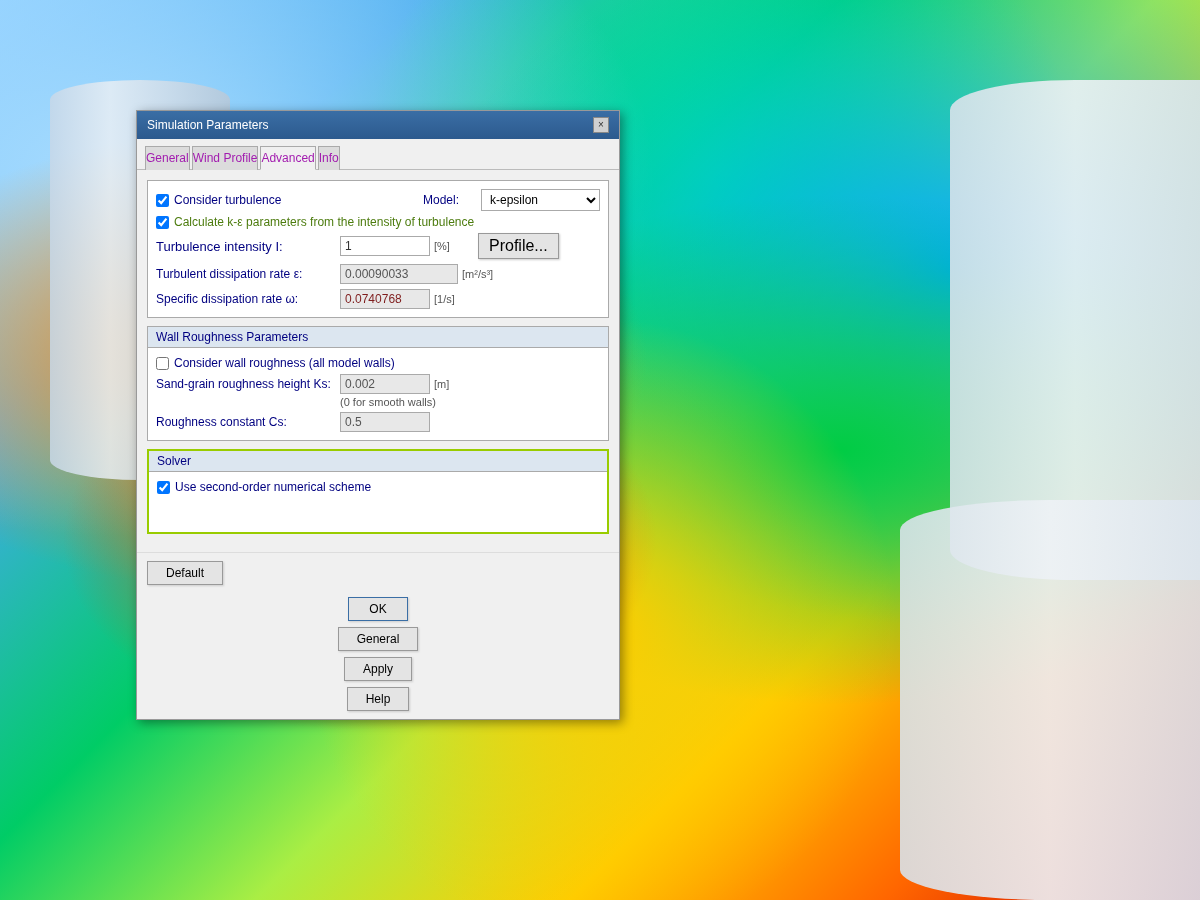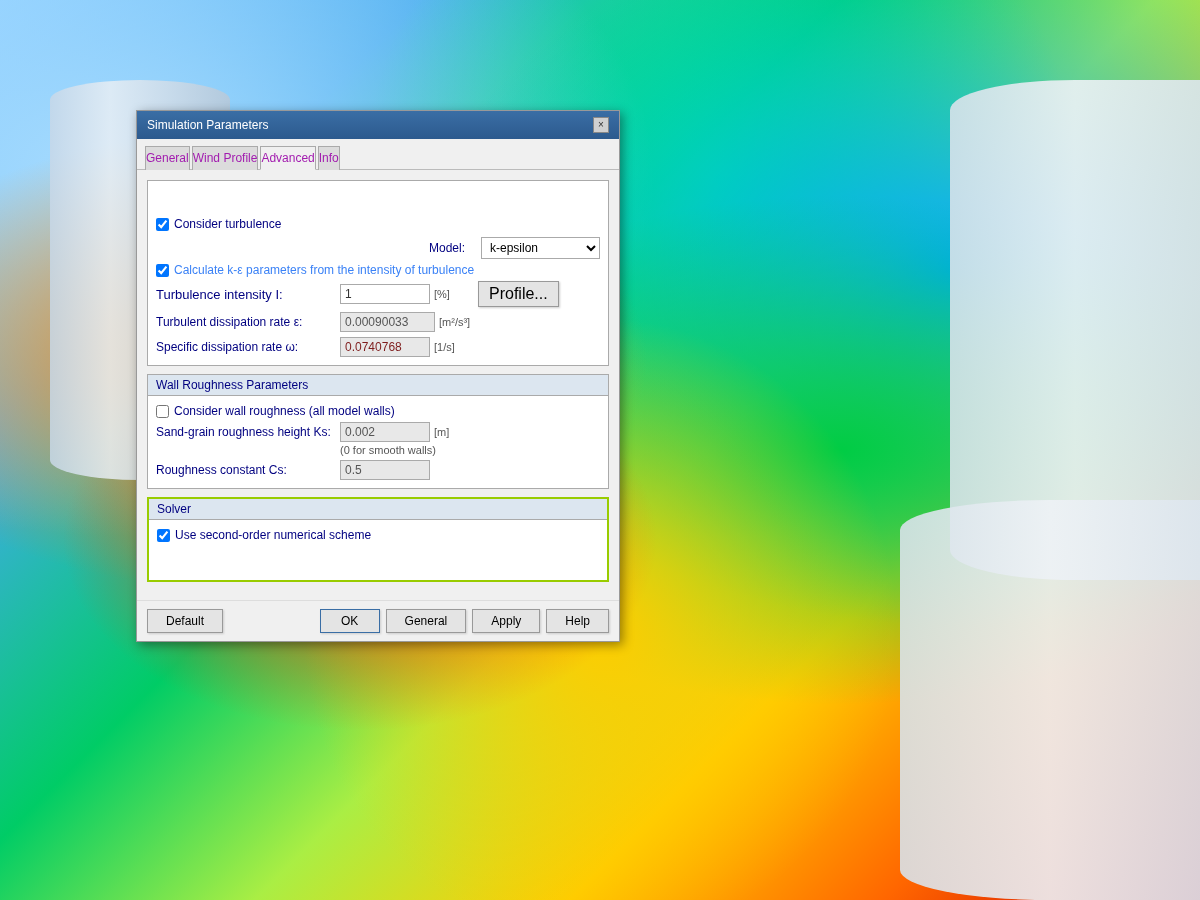--- a/index.html
+++ b/index.html
@@ -194,21 +194,21 @@
     .checkbox-row input[type="checkbox"] {
       width: 13px;
       height: 13px;
       margin: 0;
     }
     .checkbox-label {
       font-size: 12px;
       color: #000080;
     }
     .checkbox-label.blue {
-      color: #3b82f6;
+      color: #4d7c0f;
     }
     .model-label {
       color: #000080;
       font-size: 12px;
     }
     .model-select {
       padding: 2px 4px;
       border: 1px solid #aaa;
       background: white;
       font-size: 12px;
@@ -244,20 +244,21 @@
     }
 
     
     .dialog-footer {
       padding: 8px 10px;
       display: flex;
       align-items: center;
       gap: 6px;
       background: #f0f0f0;
       border-top: 1px solid #ddd;
+      flex-direction: column;
     }
     .footer-btn {
       padding: 4px 18px;
       background: #e4e4e4;
       border: 1px solid #999;
       font-size: 12px;
       cursor: pointer;
       box-shadow: 1px 1px 2px rgba(0,0,0,0.15);
       min-width: 60px;
       text-align: center;
@@ -310,21 +311,21 @@
   <div class="dialog-content">
 
     <div class="group-box">
       <div class="group-box-content">
 
         <div class="turb-top-row">
           <div class="turb-top-left">
             <input type="checkbox" checked="" style="">
             <span class="checkbox-label">Consider turbulence</span>
           </div>
-          <div style="display:flex;align-items:center;gap:16px;margin-top:48px;">
+          <div style="display:flex;align-items:center;gap:22px;">
             <span class="model-label">Model:</span>
             <select class="model-select">
               <option>k-epsilon</option>
               <option>k-omega</option>
               <option>Spalart-Allmaras</option>
             </select>
           </div>
         </div>
 
         <div class="checkbox-row">
@@ -335,21 +336,21 @@
         <div class="intensity-row">
           <span class="intensity-label">Turbulence intensity I:</span>
           <input type="text" class="form-input" value="1" style="">
           <span class="form-unit">[%]</span>
           <button class="profile-btn">Profile...</button>
         </div>
 
 
         <div class="form-row">
           <span class="form-label">Turbulent dissipation rate ε:</span>
-          <input type="text" class="form-input disabled" value="0.00090033" style="background: rgb(232, 232, 232); color: rgb(85, 85, 85); width: 95px;">
+          <input type="text" class="form-input disabled" value="0.00090033" style="background: rgb(232, 232, 232); color: rgb(85, 85, 85); width: 118px;">
           <span class="form-unit">[m²/s³]</span>
         </div>
 
         <div class="form-row">
           <span class="form-label">Specific dissipation rate ω:</span>
           <input type="text" class="form-input disabled" value="0.0740768" style="background: rgb(232, 232, 232); color: #7f1d1d;">
           <span class="form-unit">[1/s]</span>
         </div>
 
       </div>

